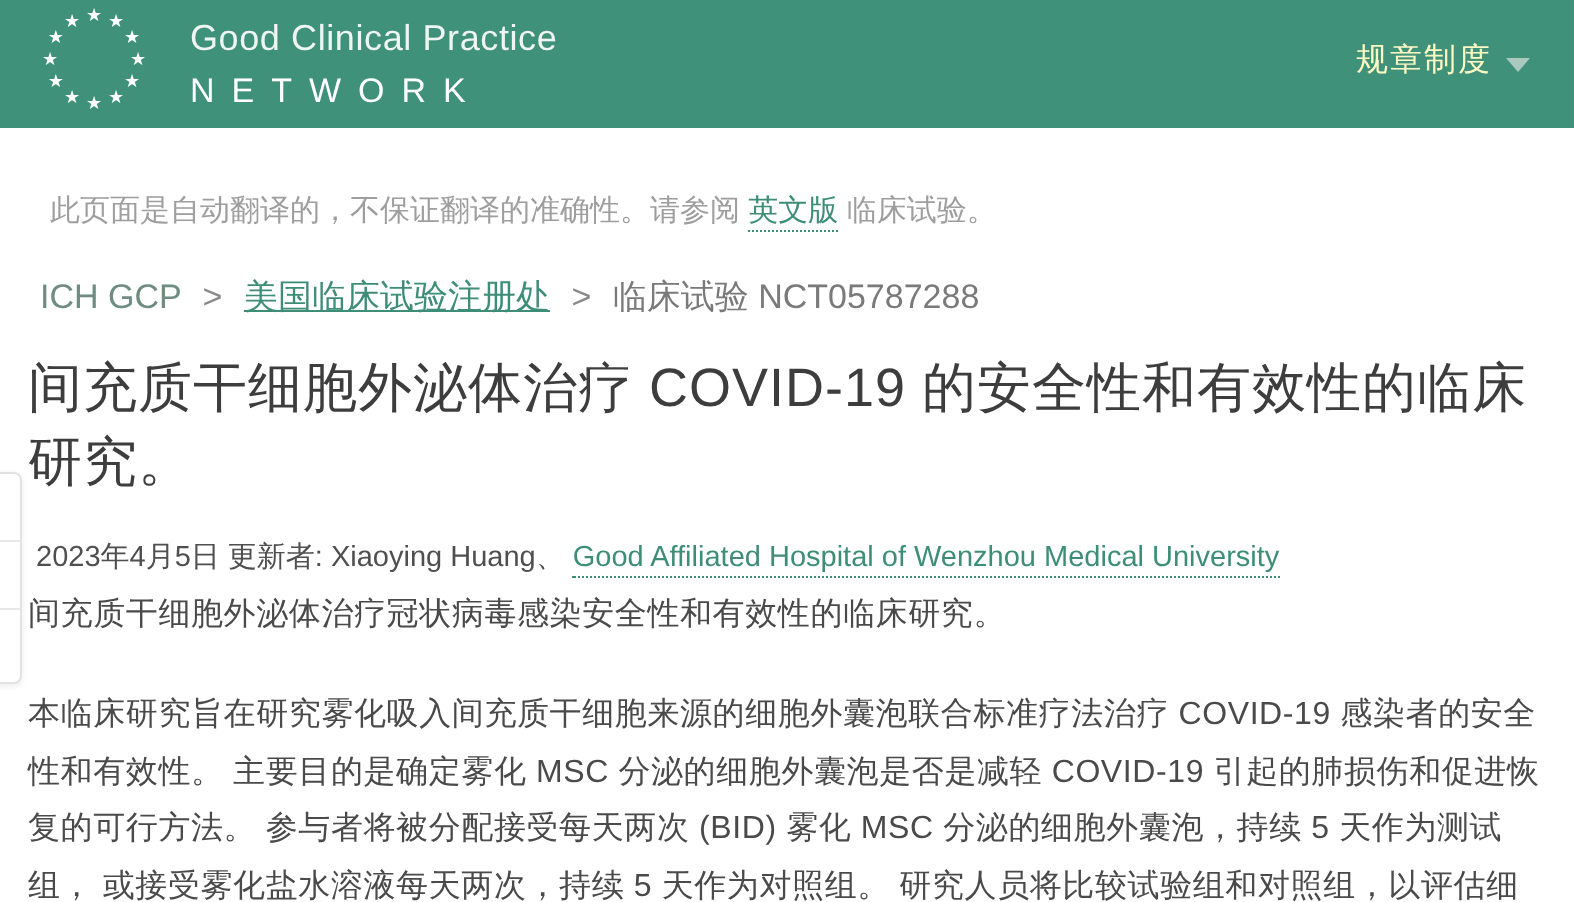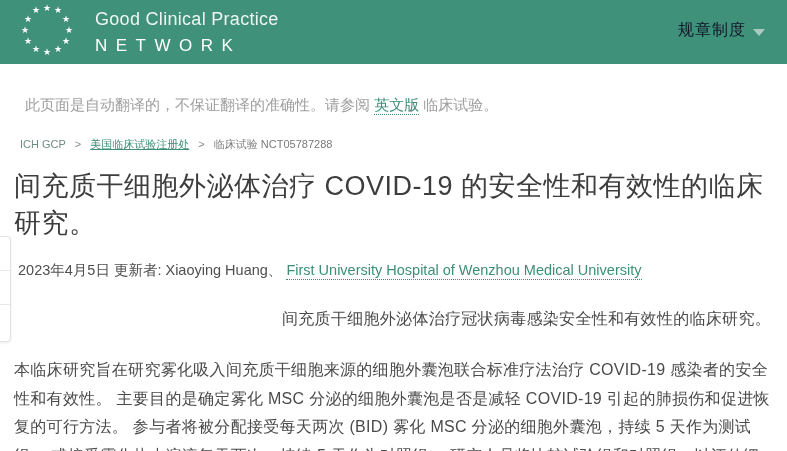--- a/index.html
+++ b/index.html
@@ -31,54 +31,54 @@
   .star:nth-child(10) { transform: translate(-50%,-50%) rotate(270deg) translateY(-22px) rotate(-270deg); }
   .star:nth-child(11) { transform: translate(-50%,-50%) rotate(300deg) translateY(-22px) rotate(-300deg); }
   .star:nth-child(12) { transform: translate(-50%,-50%) rotate(330deg) translateY(-22px) rotate(-330deg); }
 
   .brand { position: absolute; left: 95px; top: 9px; color: #ffffff; }
   .brand-line1 { font-size: 18px; color: #eef5f2; letter-spacing: 0.3px; }
   .brand-line2 { font-size: 17px; font-weight: normal; letter-spacing: 8.5px; margin-top: 6px; color: #ffffff; }
 
   .nav-item {
     position: absolute; right: 22px; top: 20px; display: flex; align-items: center;
-    color: #0f172a; font-size: 16px; cursor: pointer; letter-spacing: 1px;
+    color: #fef9c3; font-size: 16px; cursor: pointer; letter-spacing: 1px;
   }
   .chevron-down {
     width: 0; height: 0; margin-left: 7px; margin-top: 3px;
     border-left: 6px solid transparent; border-right: 6px solid transparent;
     border-top: 7px solid #abc9bf;
   }
 
   
   .notice {
     padding: 32px 25px 14px 25px; font-size: 15px; color: #9E9E9E; background: #ffffff;
   }
   .notice a, .green-link {
     color: #3E8E77; text-decoration: none; cursor: pointer;
   }
   .dotted-underline { border-bottom: 1px dotted #3E8E77; padding-bottom: 1px; }
 
   
   .breadcrumb {
-    padding: 8px 20px 0 20px; font-size: 11px; color: #7a7a7a;
+    padding: 8px 20px 0 20px; font-size: 17px; color: #7a7a7a;
   }
   .breadcrumb .crumb-root { color: #6f8c81; cursor: pointer; }
   .breadcrumb .crumb-link { color: #3E8E77; text-decoration: underline; cursor: pointer; }
   .breadcrumb .sep { margin: 0 6px; color: #8a8a8a; }
   .breadcrumb .crumb-current { color: #7a7a7a; }
 
   
   .main { padding: 0 16px 0 14px; }
   .page-title {
     margin-top: 16px; font-size: 27px; font-weight: normal; color: #3D3D3D;
     line-height: 37px; letter-spacing: 0.5px; max-width: 750px;
   }
   .updated-line { margin-top: 19px; font-size: 14.5px; color: #4f4f4f; padding-left: 4px; }
-  .summary { margin-top: 29px; font-size: 16px; color: #4A4A4A; letter-spacing: 0.3px; text-align: right; }
+  .summary { margin-top: 9px; font-size: 16px; color: #4A4A4A; letter-spacing: 0.3px; }
   .description {
     margin-top: 26px; font-size: 16px; color: #4A4A4A; line-height: 28.5px;
     letter-spacing: 0.3px; max-width: 765px;
   }
 
   
   .share-strip {
     position: absolute; left: -4px; top: 236px; width: 15px; height: 106px;
     background: #ffffff; border: 1px solid #e2e2e2; border-radius: 4px;
     box-shadow: 0 1px 3px rgba(0,0,0,0.08); overflow: hidden;
@@ -123,21 +123,21 @@
   <span class="sep">&gt;</span>
   <span class="crumb-link">美国临床试验注册处</span>
   <span class="sep">&gt;</span>
   <span class="crumb-current">临床试验 NCT05787288</span>
 </div>
 
 <div class="main">
   <h1 class="page-title">间充质干细胞外泌体治疗 COVID-19 的安全性和有效性的临床研究。</h1>
 
   <div class="updated-line">
-    <span>2023年4月5日 更新者: Xiaoying Huang、 </span><a class="green-link dotted-underline">First University Hospital of Wenzhou Medical University</a>
+    <span>2023年4月5日 更新者: Xiaoying Huang、 </span><a class="green-link dotted-underline">Good Affiliated Hospital of Wenzhou Medical University</a>
   </div>
 
   <p class="summary">间充质干细胞外泌体治疗冠状病毒感染安全性和有效性的临床研究。</p>
 
   <p class="description">本临床研究旨在研究雾化吸入间充质干细胞来源的细胞外囊泡联合标准疗法治疗 COVID-19 感染者的安全性和有效性。 主要目的是确定雾化 MSC 分泌的细胞外囊泡是否是减轻 COVID-19 引起的肺损伤和促进恢复的可行方法。 参与者将被分配接受每天两次 (BID) 雾化 MSC 分泌的细胞外囊泡，持续 5 天作为测试组， 或接受雾化盐水溶液每天两次，持续 5 天作为对照组。 研究人员将比较试验组和对照组，以评估细胞外囊泡联合标准疗法的安全性和有效性。</p>
 </div>
 
 <div class="share-strip">
   <div class="seg"></div>
   <div class="seg"></div>

